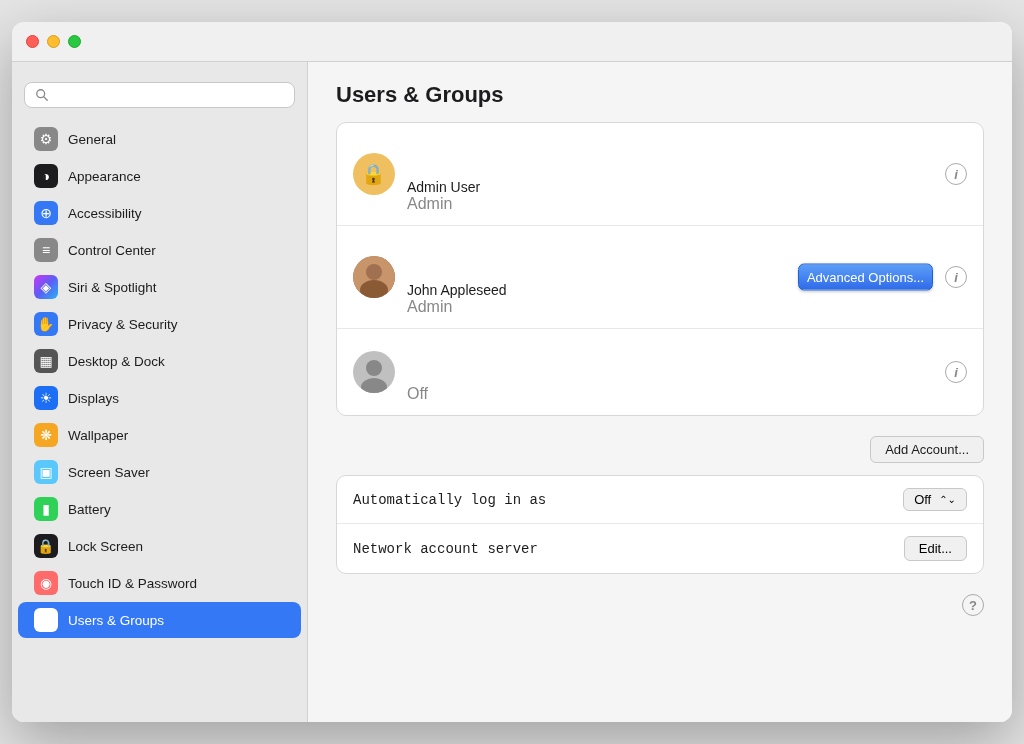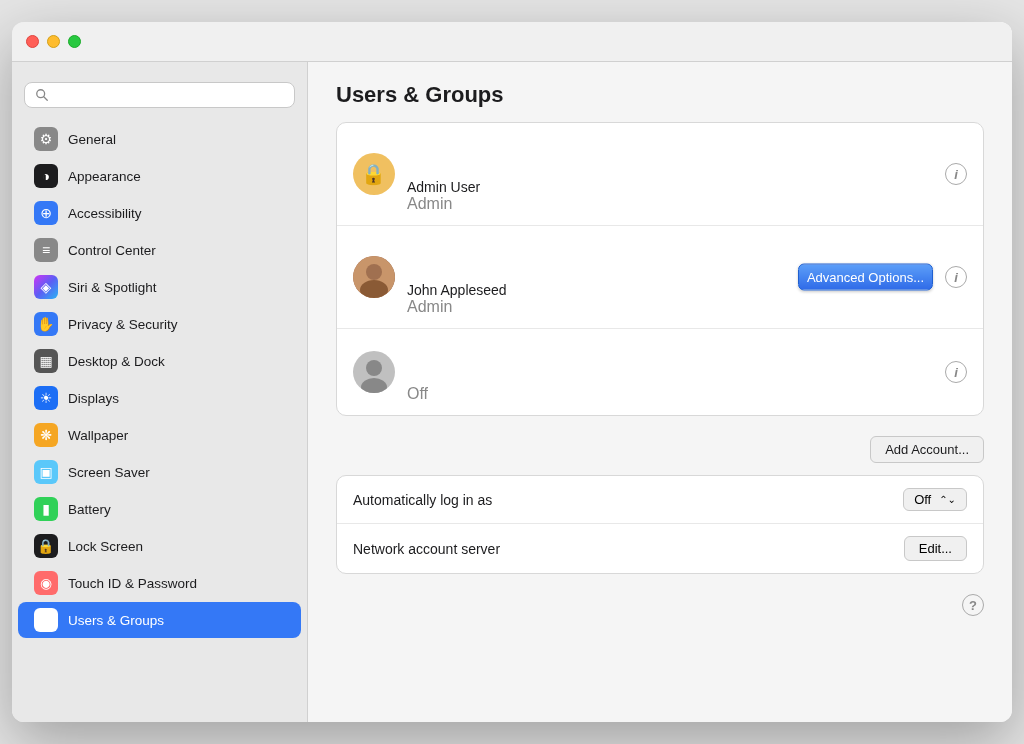--- a/index.html
+++ b/index.html
@@ -249,20 +249,21 @@
       border-bottom: 1px solid #e8e8e8;
     }
     .settings-row:last-child {
       border-bottom: none;
       justify-content: center;
     }
     .settings-label {
       flex: 1;
       font-size: 14px;
       color: #1c1c1e;
+      font-family: Liberation Mono, monospace;
     }
     .off-selector {
       display: flex;
       align-items: center;
       gap: 4px;
       background: #f0f0f0;
       border: 1px solid #c8c8c8;
       border-radius: 6px;
       padding: 3px 10px;
       font-size: 13px;

